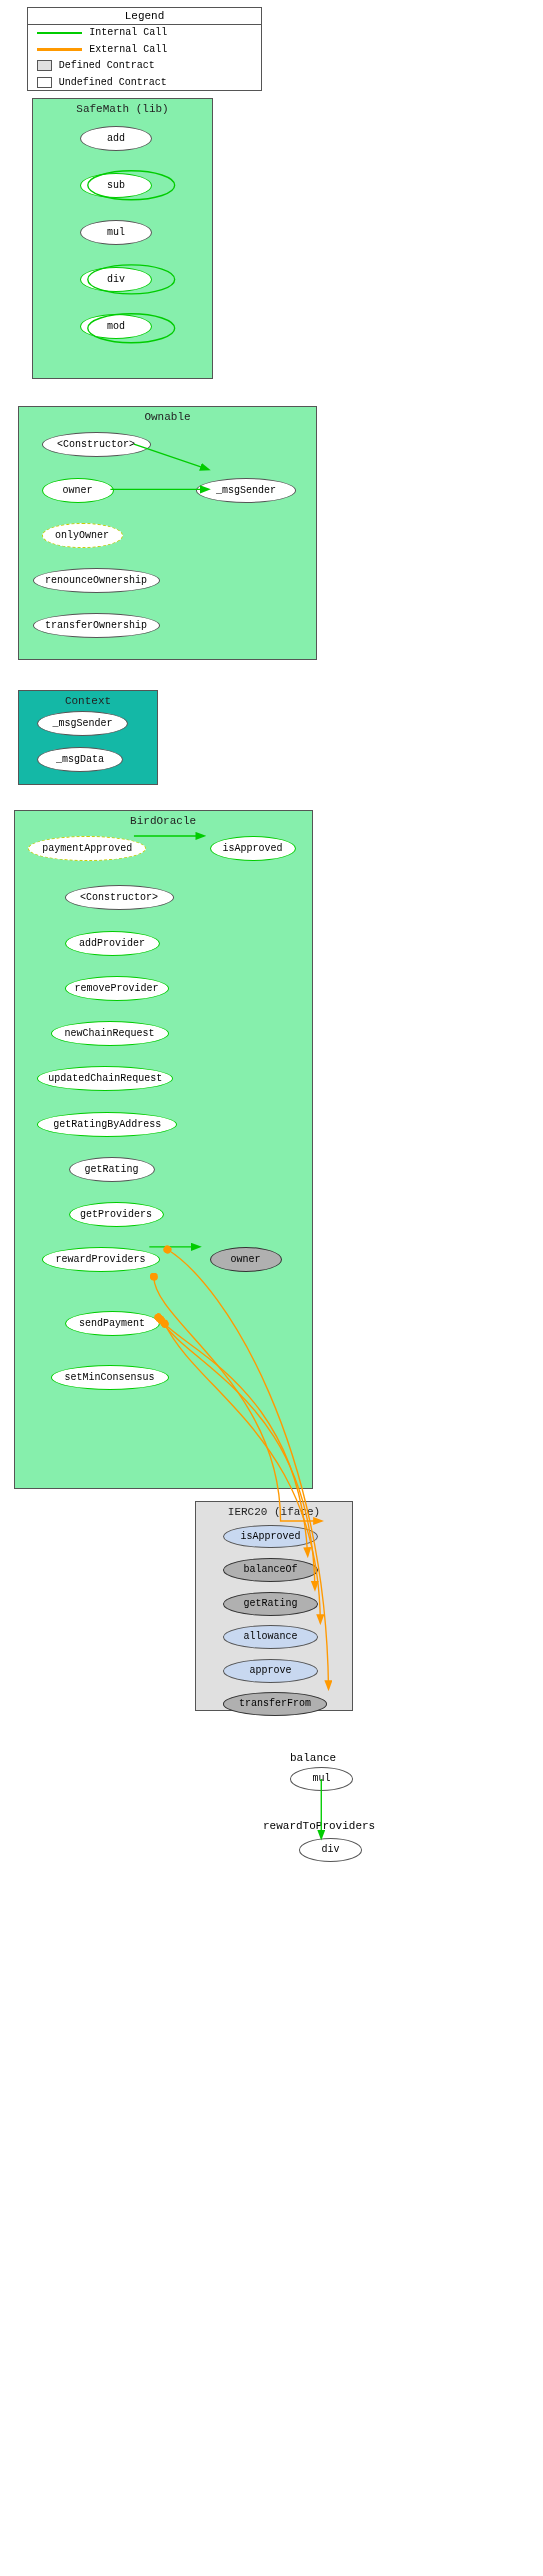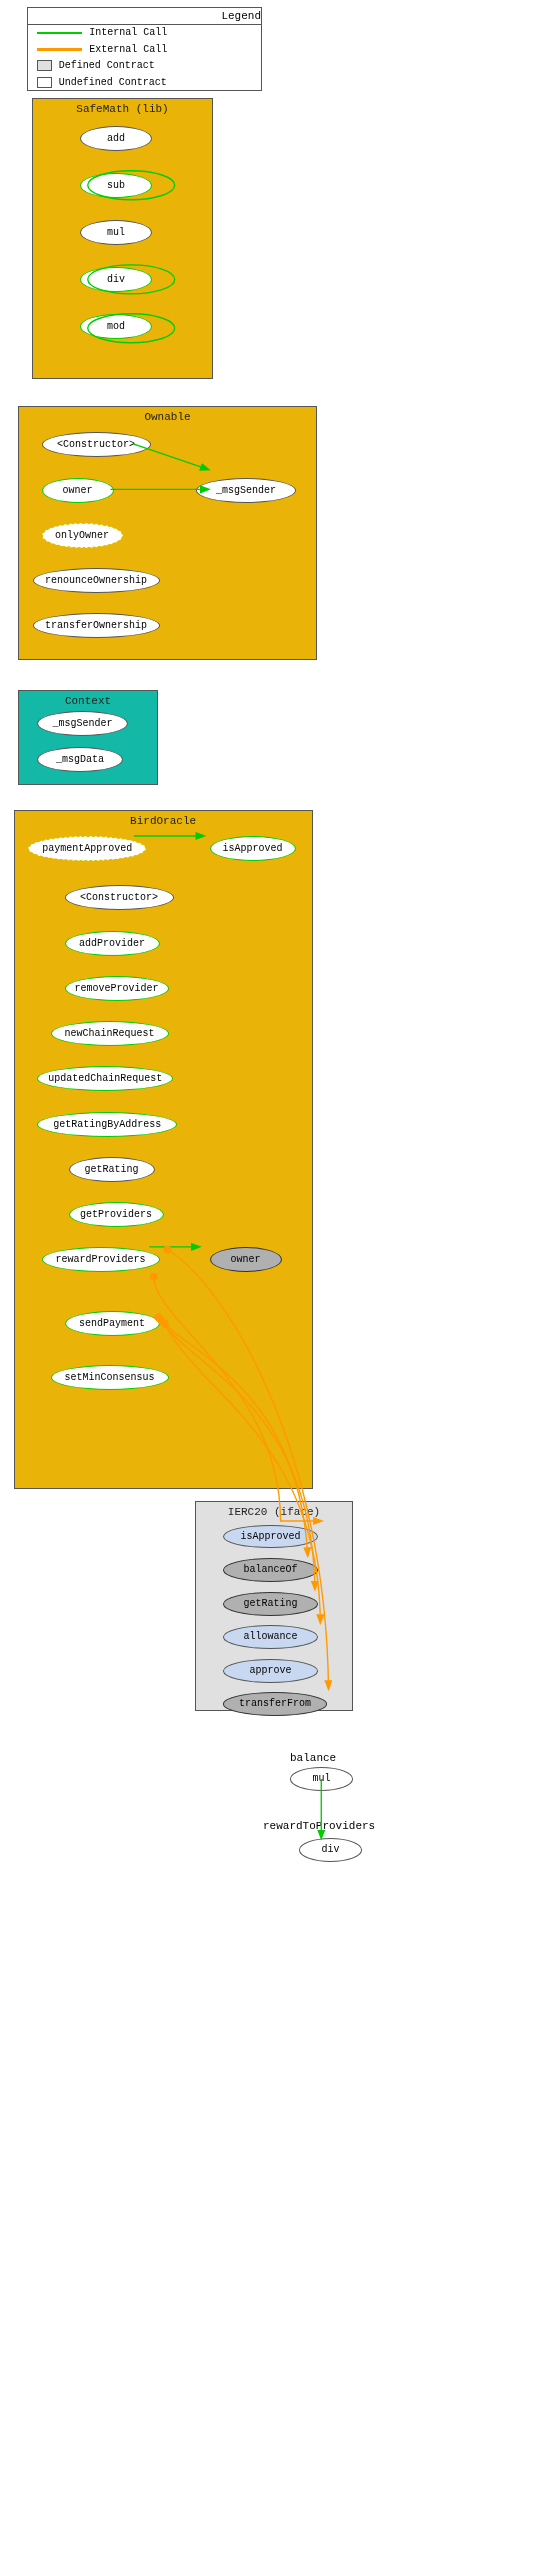--- a/index.html
+++ b/index.html
@@ -17,21 +17,21 @@
     svg.main-svg {
       width: 543px;
       height: 2576px;
       position: absolute;
       top: 0; left: 0;
       pointer-events: none;
       z-index: 10;
     }
     .box {
       position: absolute;
-      background: #eab308;
+      background: #86efac;
       border: 0.9px solid #555;
     }
     .box-title {
       text-align: center;
       font-size: 11px;
       padding: 3.6px 0 1.8px 0;
       color: #222;
     }
     .node-oval {
       position: absolute;
@@ -60,21 +60,21 @@
     }
     
     .legend-box {
       position: absolute;
       top: 7.2px; left: 27px;
       width: 235px;
       background: white;
       border: 0.9px solid #555;
     }
     .legend-title {
-      text-align: right;
+      text-align: center;
       font-size: 11px;
       border-bottom: 0.9px solid #555;
       padding: 1.8px 0;
     }
     .legend-row {
       display: flex;
       align-items: center;
       padding: 2.7px 9px;
       font-size: 10px;
     }

